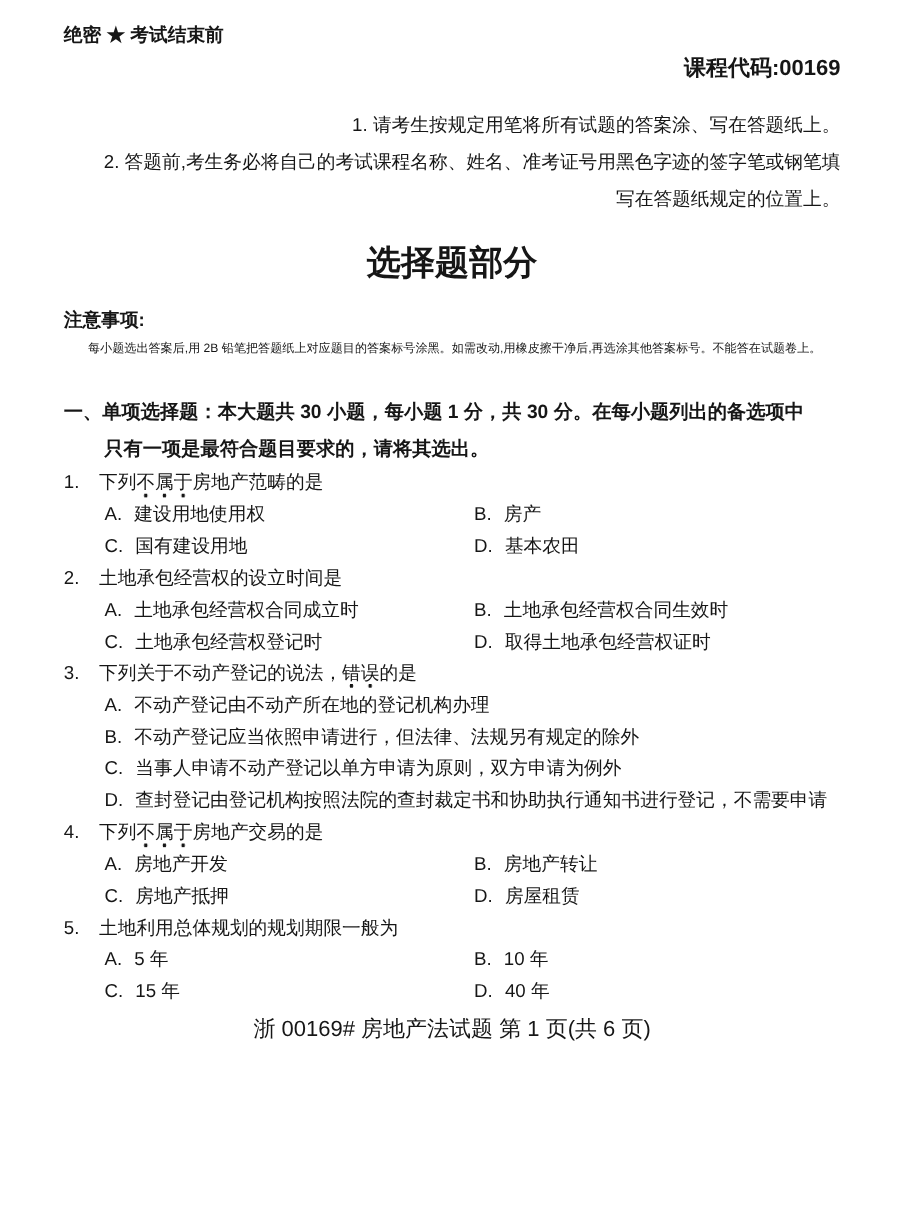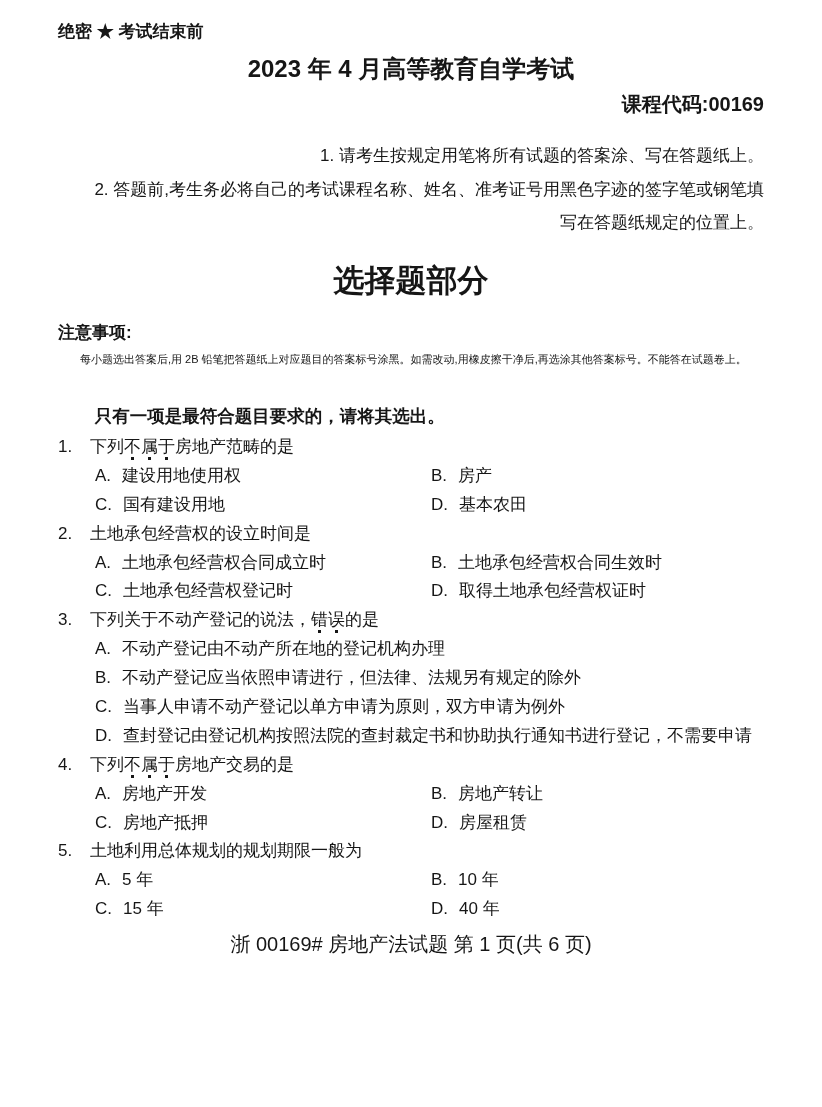--- a/index.html
+++ b/index.html
@@ -88,34 +88,34 @@
     line-height: 1.4;
   }
 </style>
 </head>
 <body>
 
 <div class="page">
 
   <div class="classification">绝密 ★ 考试结束前</div>
 
-  <div class="title-line1">2023 年 4 月高等教育自学考试</div>
   <div class="course-code">课程代码:00169</div>
 
   <div class="instructions">
     <p>1. 请考生按规定用笔将所有试题的答案涂、写在答题纸上。</p>
     <p>2. 答题前,考生务必将自己的考试课程名称、姓名、准考证号用黑色字迹的签字笔或钢笔填写在答题纸规定的位置上。</p>
   </div>
 
   <div class="section-title">选择题部分</div>
 
   <div class="notice-title">注意事项:</div>
   <p class="notice-body">每小题选出答案后,用 2B 铅笔把答题纸上对应题目的答案标号涂黑。如需改动,用橡皮擦干净后,再选涂其他答案标号。不能答在试题卷上。</p>
 
   <div class="part-heading">
+    <div class="line1">一、单项选择题：本大题共 30 小题，每小题 1 分，共 30 分。在每小题列出的备选项中</div>
     <div class="line2">只有一项是最符合题目要求的，请将其选出。</div>
   </div>
 
   <div class="question">
     <div class="stem">
       <span class="qnum">1.</span>
       <span class="stem-text"><span>下列</span><span class="emph">不属于</span><span>房地产范畴的是</span></span>
     </div>
     <div class="opts two-col">
       <div class="opt">

